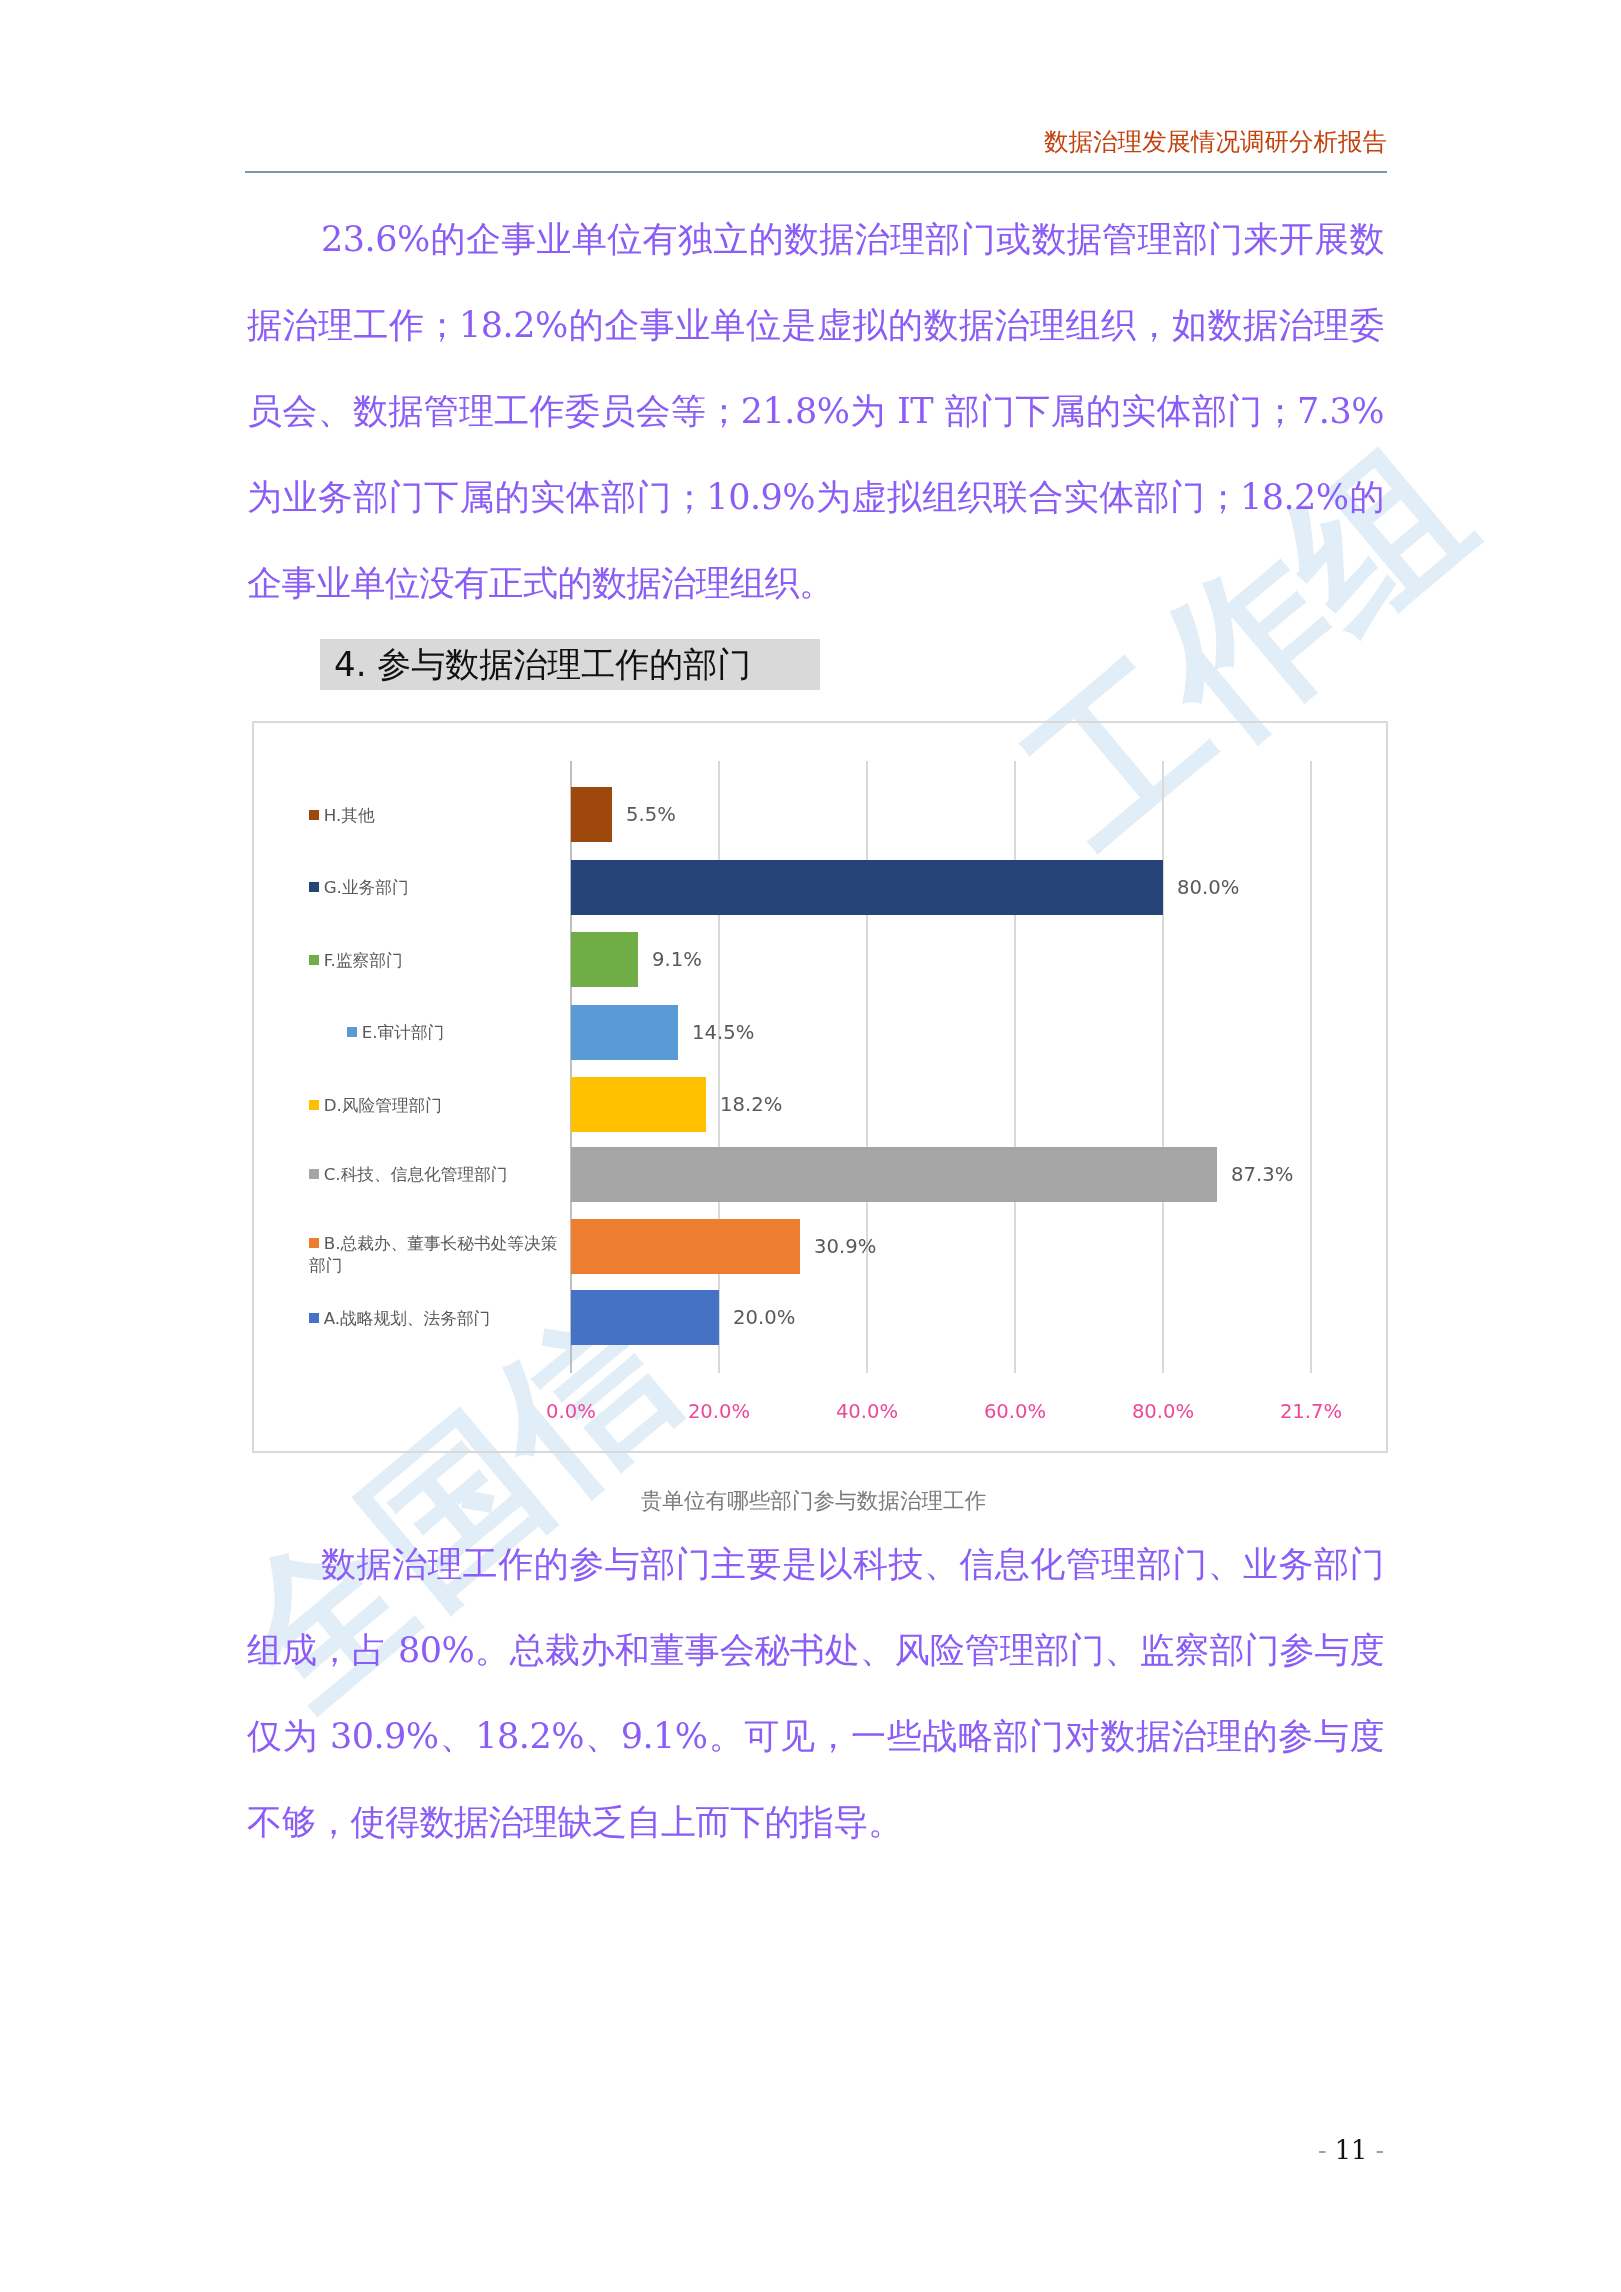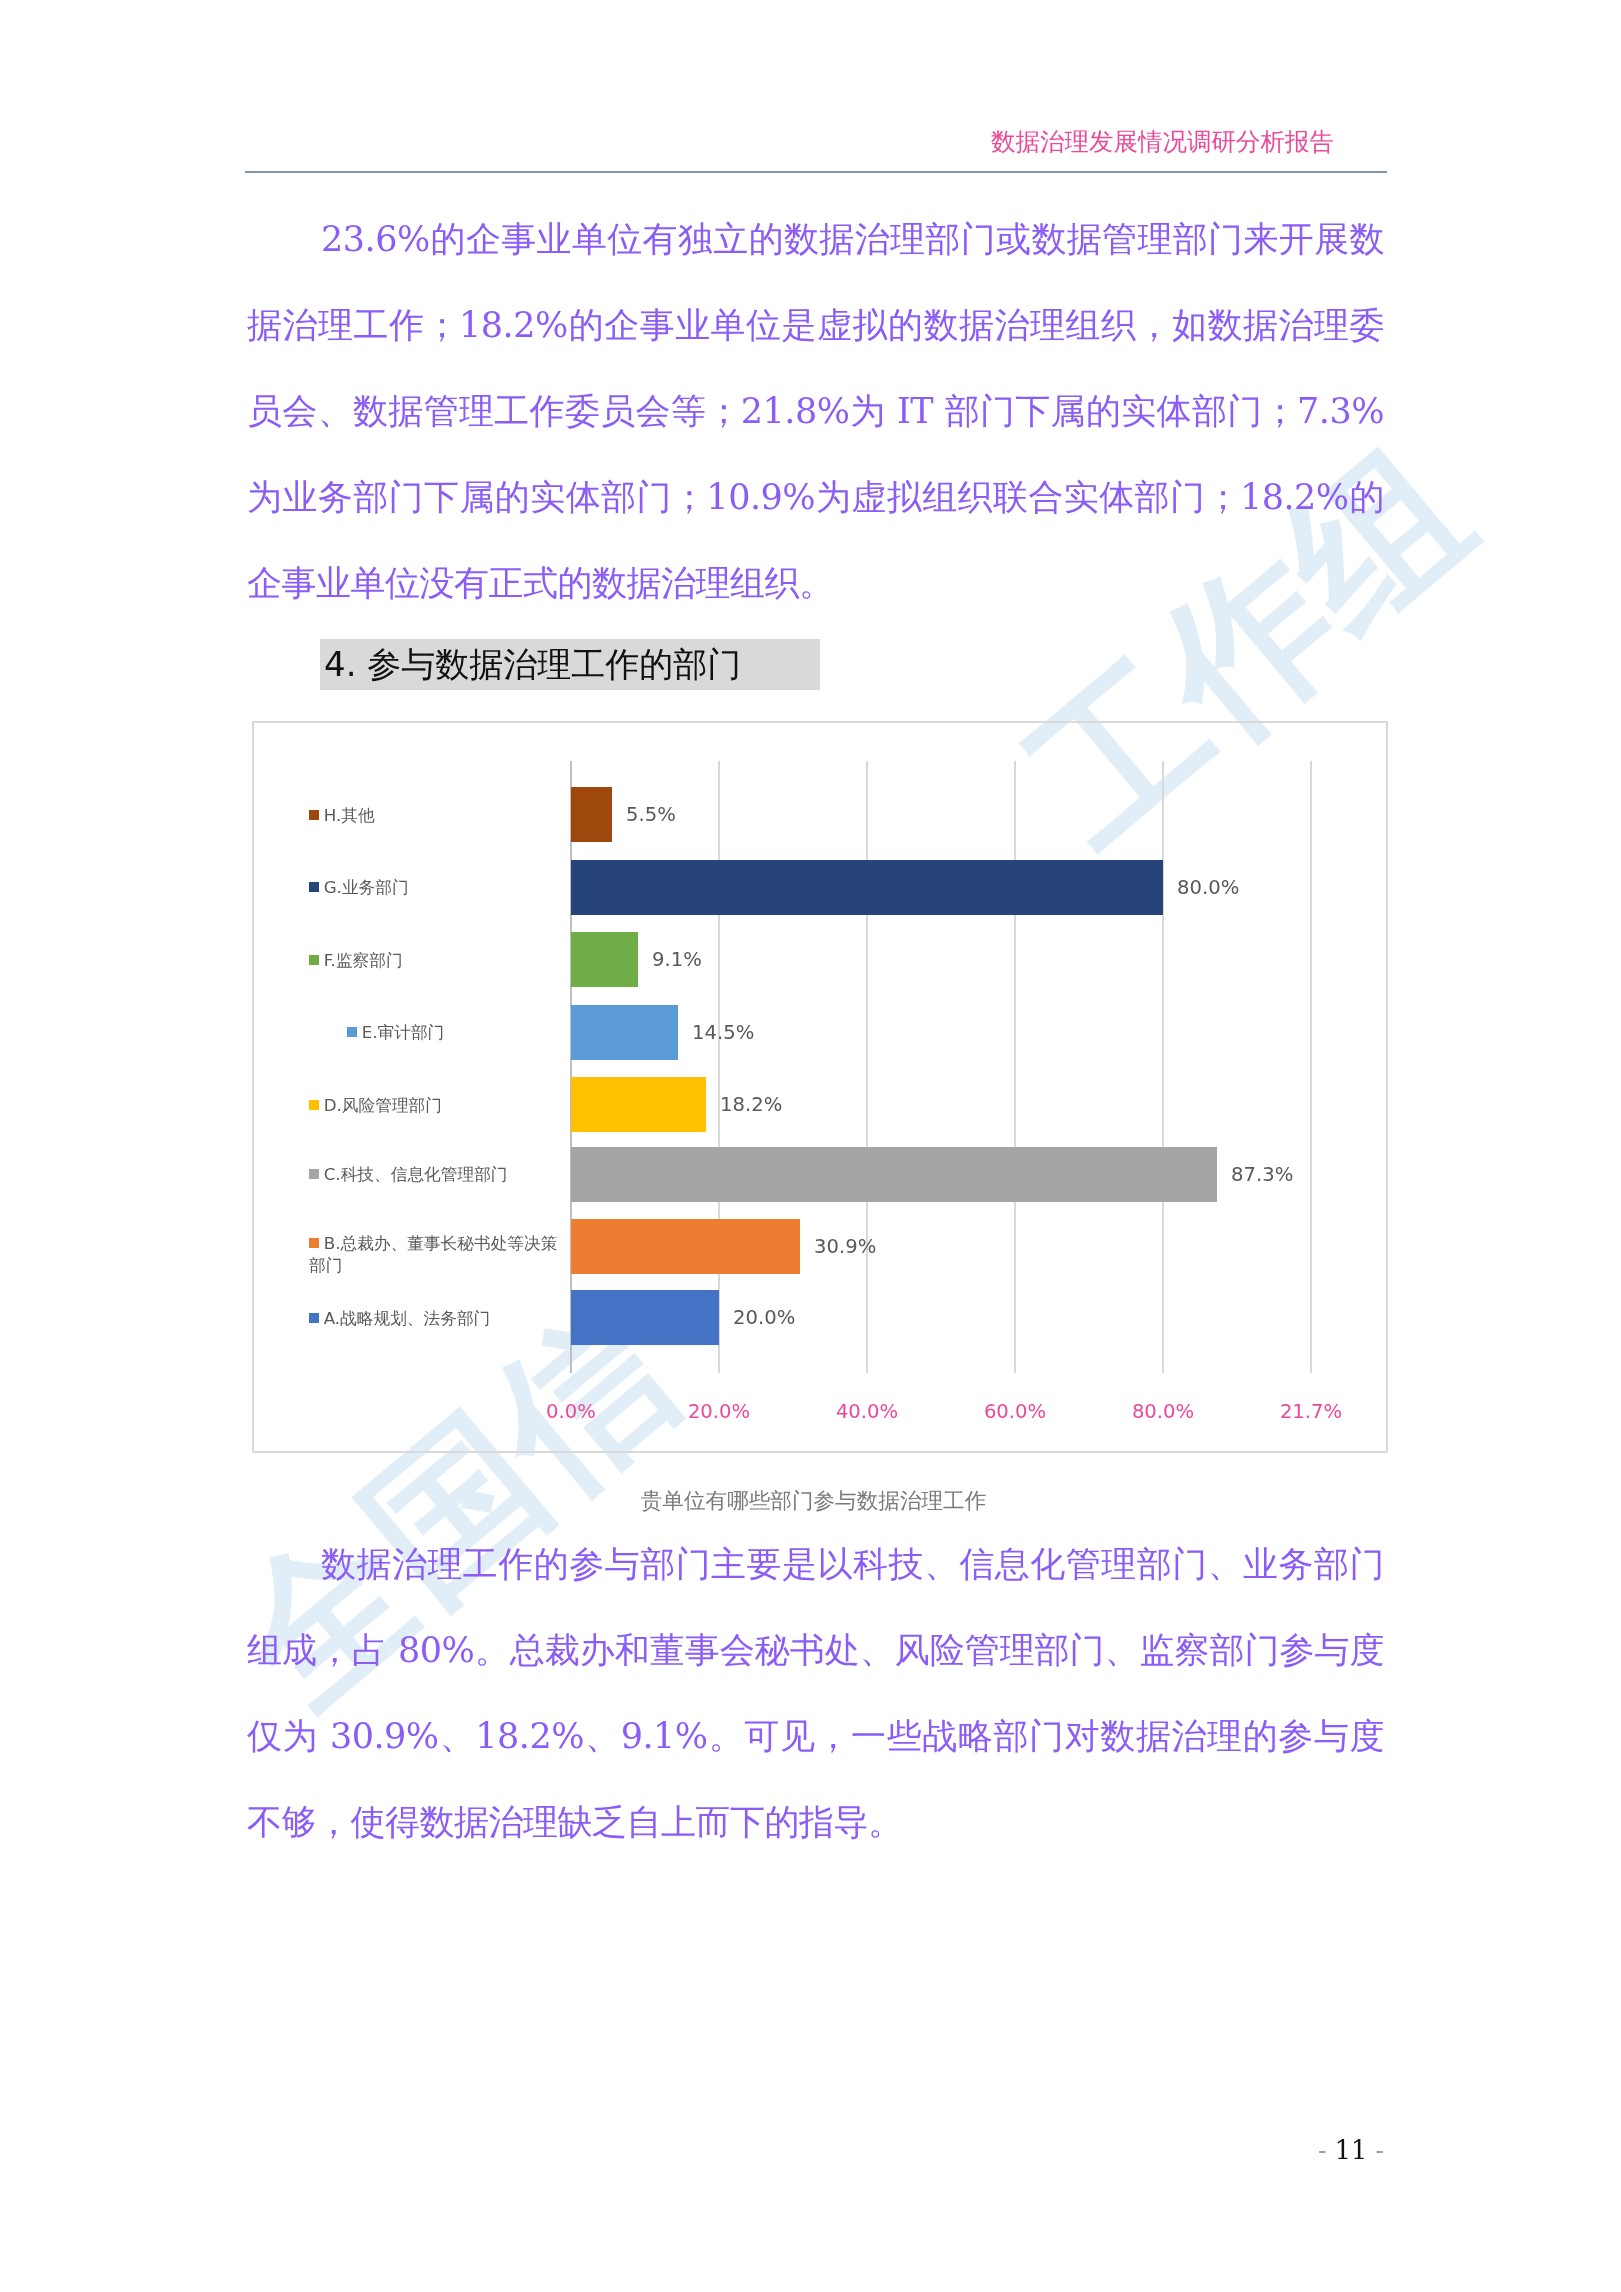--- a/index.html
+++ b/index.html
@@ -1,23 +1,23 @@
 <!DOCTYPE html>
 <html><head>
 <meta charset="utf-8">
 <style>
   html, body { margin: 0; padding: 0; }
   body { width: 1621px; height: 2293px; background: #ffffff; position: relative; overflow: hidden; font-family: "DejaVu Serif", serif; }
   .abs { position: absolute; }
-  .header-title { left: 832px; width: 502px; top: 125px; text-align: right; font-family: "DejaVu Sans", sans-serif; font-size: 24.5px; color: #ec4899; letter-spacing: 0px; }
+  .header-title { left: 885px; width: 502px; top: 125px; text-align: right; font-family: "DejaVu Sans", sans-serif; font-size: 24.5px; color: #c2410c; letter-spacing: 0px; }
   .header-line { left: 245px; top: 171px; width: 1142px; height: 2px; background: #7e97a6; }
   .para { left: 247px; width: 1137px; font-size: 35px; line-height: 86px; color: #8b5cf6; text-align: justify; text-indent: 74px; font-family: "DejaVu Serif", serif; letter-spacing: -0.5px; }
   .para1 { top: 196px; }
   .para2 { top: 1521px; }
-  .section-heading { left: 320px; top: 639px; width: 500px; height: 51px; background: #d9d9d9; font-family: "DejaVu Sans", sans-serif; font-size: 34px; line-height: 51px; color: #111; padding-left: 4px; box-sizing: border-box; }
+  .section-heading { left: 320px; top: 639px; width: 500px; height: 51px; background: #d9d9d9; font-family: "DejaVu Sans", sans-serif; font-size: 34px; line-height: 51px; color: #111; padding-left: 14px; box-sizing: border-box; }
   .chart-frame { left: 252px; top: 721px; width: 1136px; height: 732px; border: 2.9px solid #d9d9d9; box-sizing: border-box; background: transparent; }
   .gridline { top: 761px; height: 612px; width: 2px; background: #d9d9d9; }
   .axisline { background: #bfbfbf; }
   .bar { height: 55px; }
   .bar-label { font-family: "DejaVu Sans", sans-serif; font-size: 19.6px; color: #595959; line-height: 55px; }
   .legend-item { left: 309px; font-family: "DejaVu Sans", sans-serif; font-size: 16.7px; color: #595959; line-height: 21.6px; width: 260px; }
   .legend-swatch { display: inline-block; width: 9.8px; height: 9.8px; margin-right: 4.9px; vertical-align: 1px; }
   .tick { top: 1400px; width: 98px; margin-left: -49px; text-align: center; font-family: "DejaVu Sans", sans-serif; font-size: 19.6px; color: #ec4899; }
   .caption { left: 490px; width: 647px; top: 1486px; text-align: center; font-family: "DejaVu Sans", sans-serif; font-size: 21.6px; color: #7a7a7a; }
   .page-num { left: 1274px; width: 110px; top: 2135px; text-align: right; font-family: "DejaVu Serif", serif; font-size: 25.5px; color: #111; }

